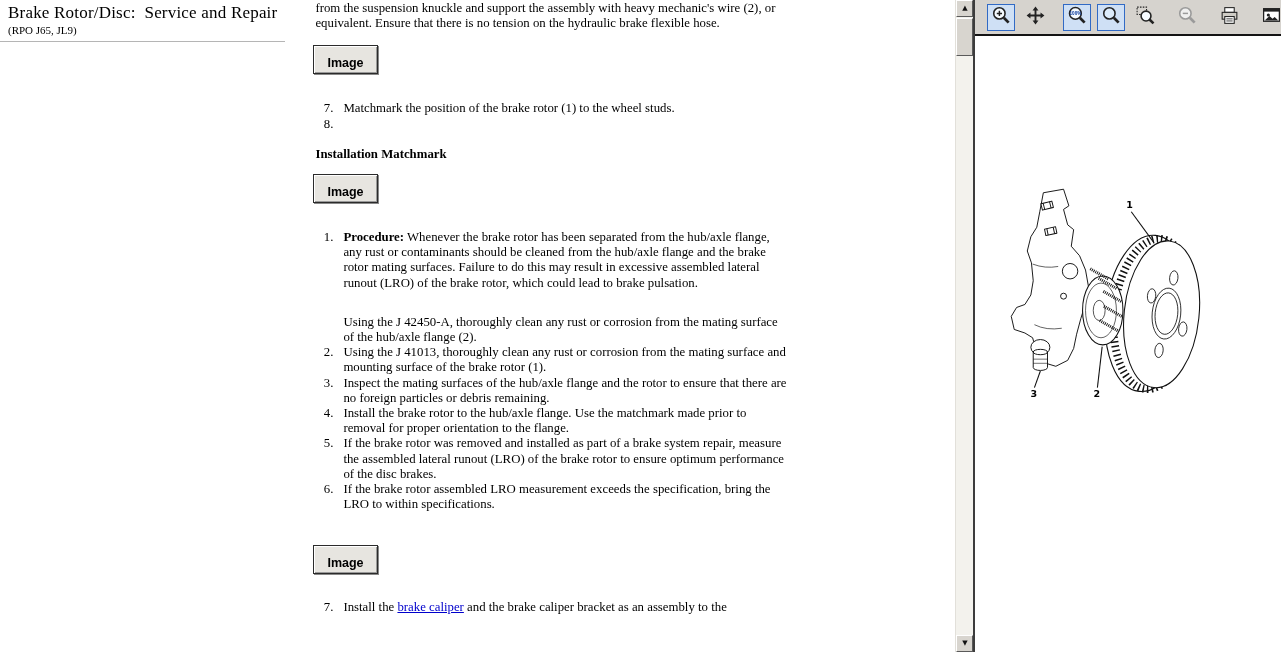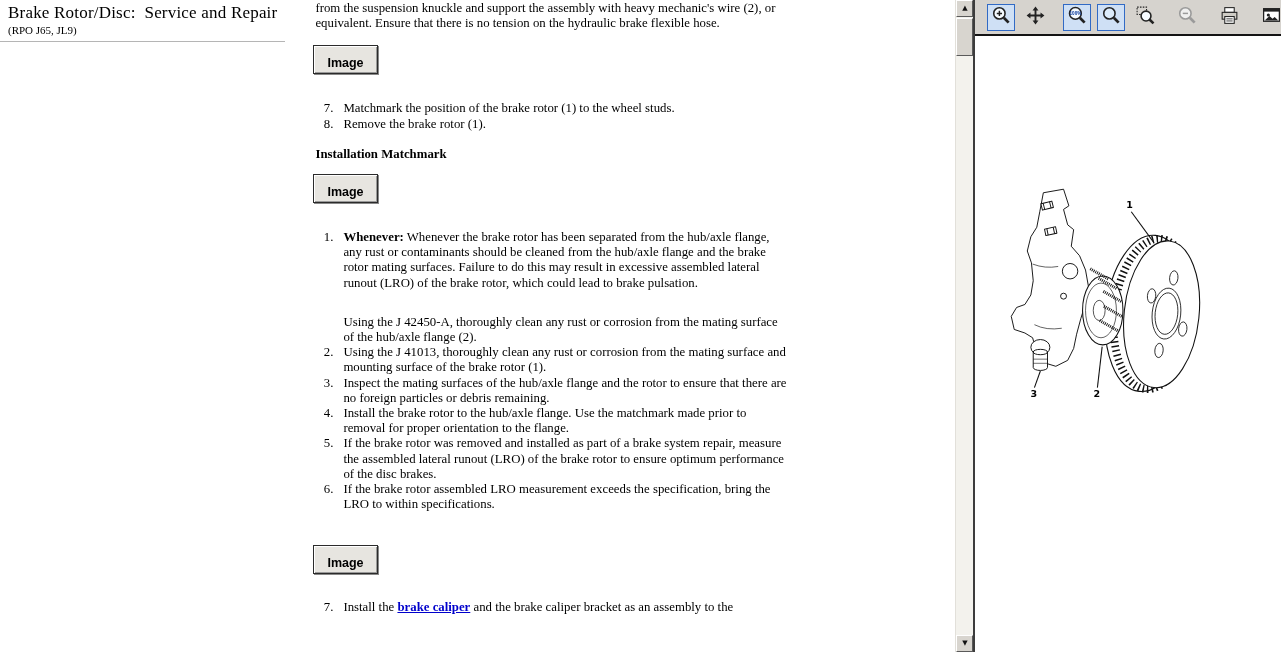--- a/index.html
+++ b/index.html
@@ -25,21 +25,21 @@
                color:#000; background:#e7e5e0; border:1px solid #2b2b2b; cursor:pointer;
                box-shadow: inset 1px 1px 0 #ffffff, inset -1px -1px 0 #9a9a9a, 1px 1px 0 #888; }
   .btn-gap1 { margin-bottom:27px; }
   .steps { margin-bottom:15px; }
   .step { display:flex; }
   .step-num { flex:0 0 18px; text-align:right; margin-right:10px; }
   .step-text { width:445px; }
   .doc-heading { font-weight:bold; font-size:12.8px; margin-bottom:12px; }
   .p2 { margin-top:24px; }
   .btn-gap3 { margin-top:18px; margin-bottom:26px; }
-  .doclink { color:#0000cc; font-weight:bold; text-decoration:underline; cursor:pointer; }
+  .doclink { color:#0000cc; font-weight:normal; text-decoration:underline; cursor:pointer; }
 
   
   .scrollbar { position:absolute; top:0; right:0; bottom:0; width:18px; background:#f3f2ed; border-left:1px solid #e2e0da; }
   .sb-btn { position:absolute; left:0; right:0; height:17px; background:#d8d5cf;
             border:1px solid #fff; border-right-color:#5a5a5a; border-bottom-color:#5a5a5a;
             display:flex; align-items:center; justify-content:center; font-size:7px; line-height:1;
             color:#111; cursor:pointer; font-family:"DejaVu Sans", sans-serif; }
   .sb-up { top:0; }
   .sb-down { bottom:0; }
   .sb-thumb { position:absolute; left:0; right:0; top:18px; height:38px; background:#d8d5cf;
@@ -95,33 +95,32 @@
 
         <button class="image-btn btn-gap1">Image</button>
 
         <div class="steps">
           <div class="step">
             <span class="step-num">7.</span>
             <span class="step-text">Matchmark the position of the brake rotor (1) to the wheel studs.</span>
           </div>
           <div class="step">
             <span class="step-num">8.</span>
-            <span class="step-text">Remove the brake rotor (1).</span>
           </div>
         </div>
 
         <div class="doc-heading">Installation Matchmark</div>
 
         <button class="image-btn btn-gap1">Image</button>
 
         <div class="steps">
           <div class="step">
             <span class="step-num">1.</span>
             <div class="step-text">
-              <p><b>Whenever:</b><span>  Whenever the brake rotor has been separated from the hub/axle flange, any rust or contaminants should be cleaned from the hub/axle flange and the brake rotor mating surfaces. Failure to do this may result in excessive assembled lateral runout (LRO) of the brake rotor, which could lead to brake pulsation.</span></p>
+              <p><b>Procedure:</b><span>  Whenever the brake rotor has been separated from the hub/axle flange, any rust or contaminants should be cleaned from the hub/axle flange and the brake rotor mating surfaces. Failure to do this may result in excessive assembled lateral runout (LRO) of the brake rotor, which could lead to brake pulsation.</span></p>
               <p class="p2">Using the J 42450-A, thoroughly clean any rust or corrosion from the mating surface of the hub/axle flange (2).</p>
             </div>
           </div>
           <div class="step">
             <span class="step-num">2.</span>
             <span class="step-text">Using the J 41013, thoroughly clean any rust or corrosion from the mating surface and mounting surface of the brake rotor (1).</span>
           </div>
           <div class="step">
             <span class="step-num">3.</span>
             <span class="step-text">Inspect the mating surfaces of the hub/axle flange and the rotor to ensure that there are no foreign particles or debris remaining.</span>

